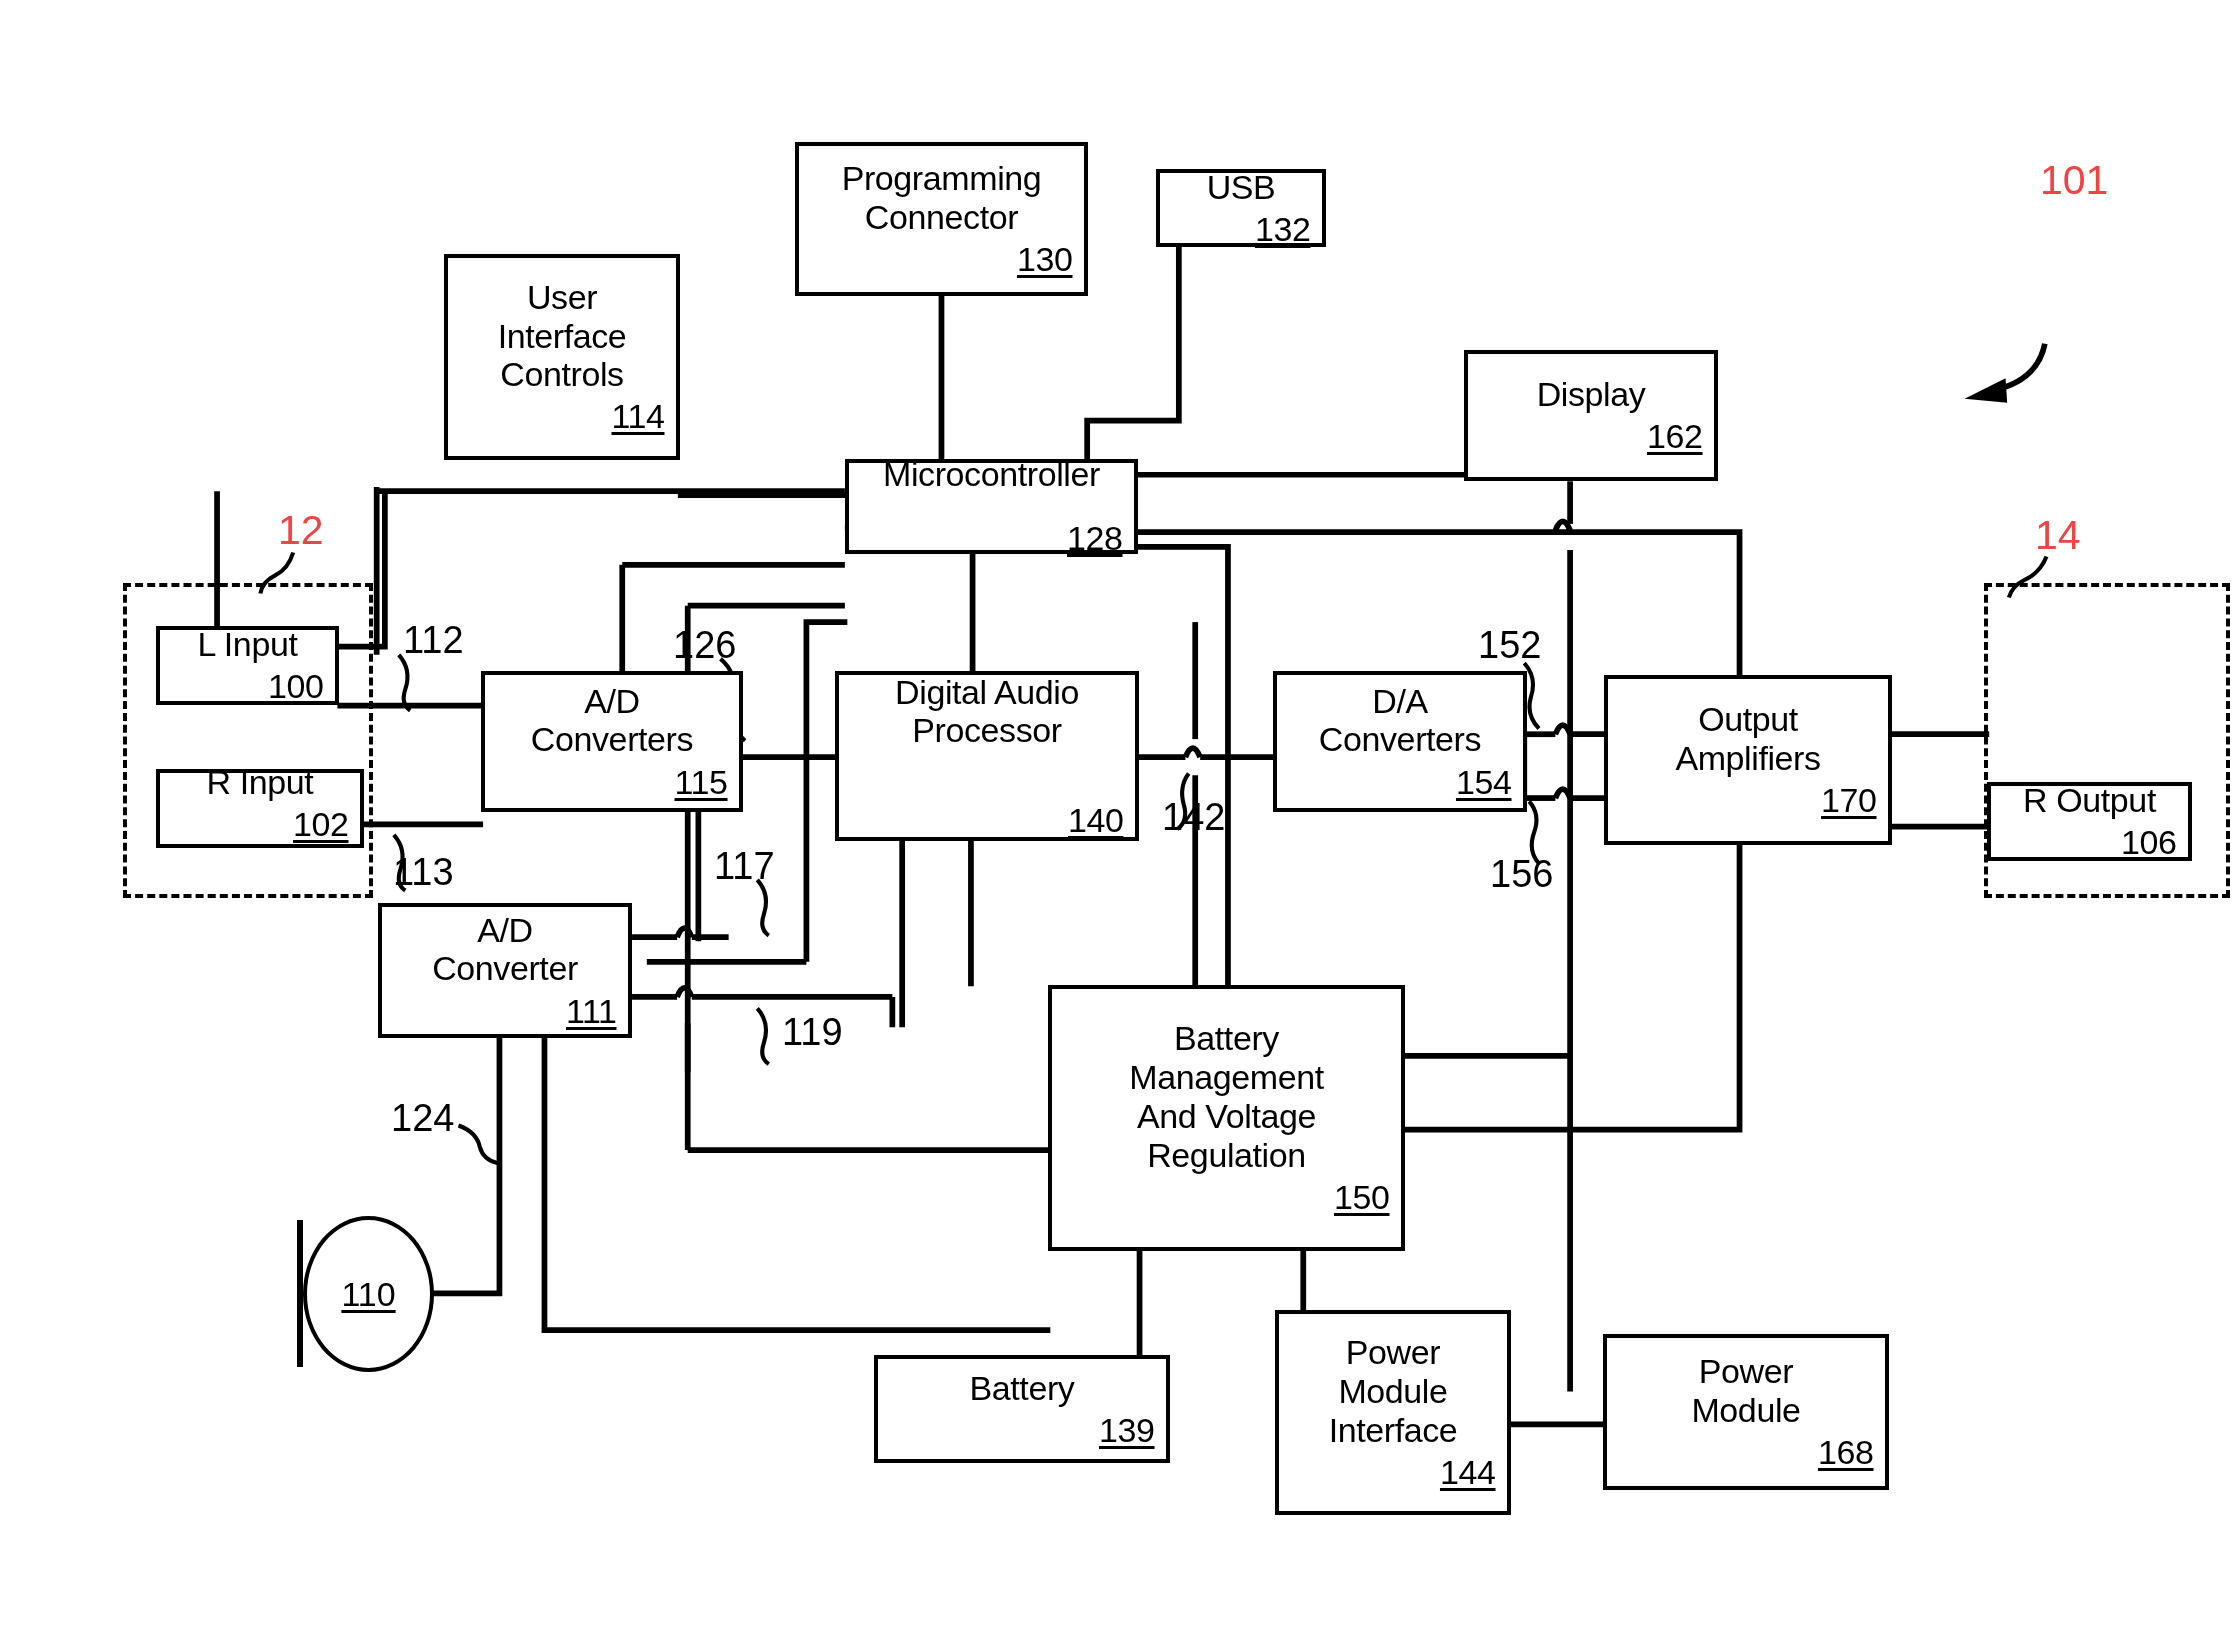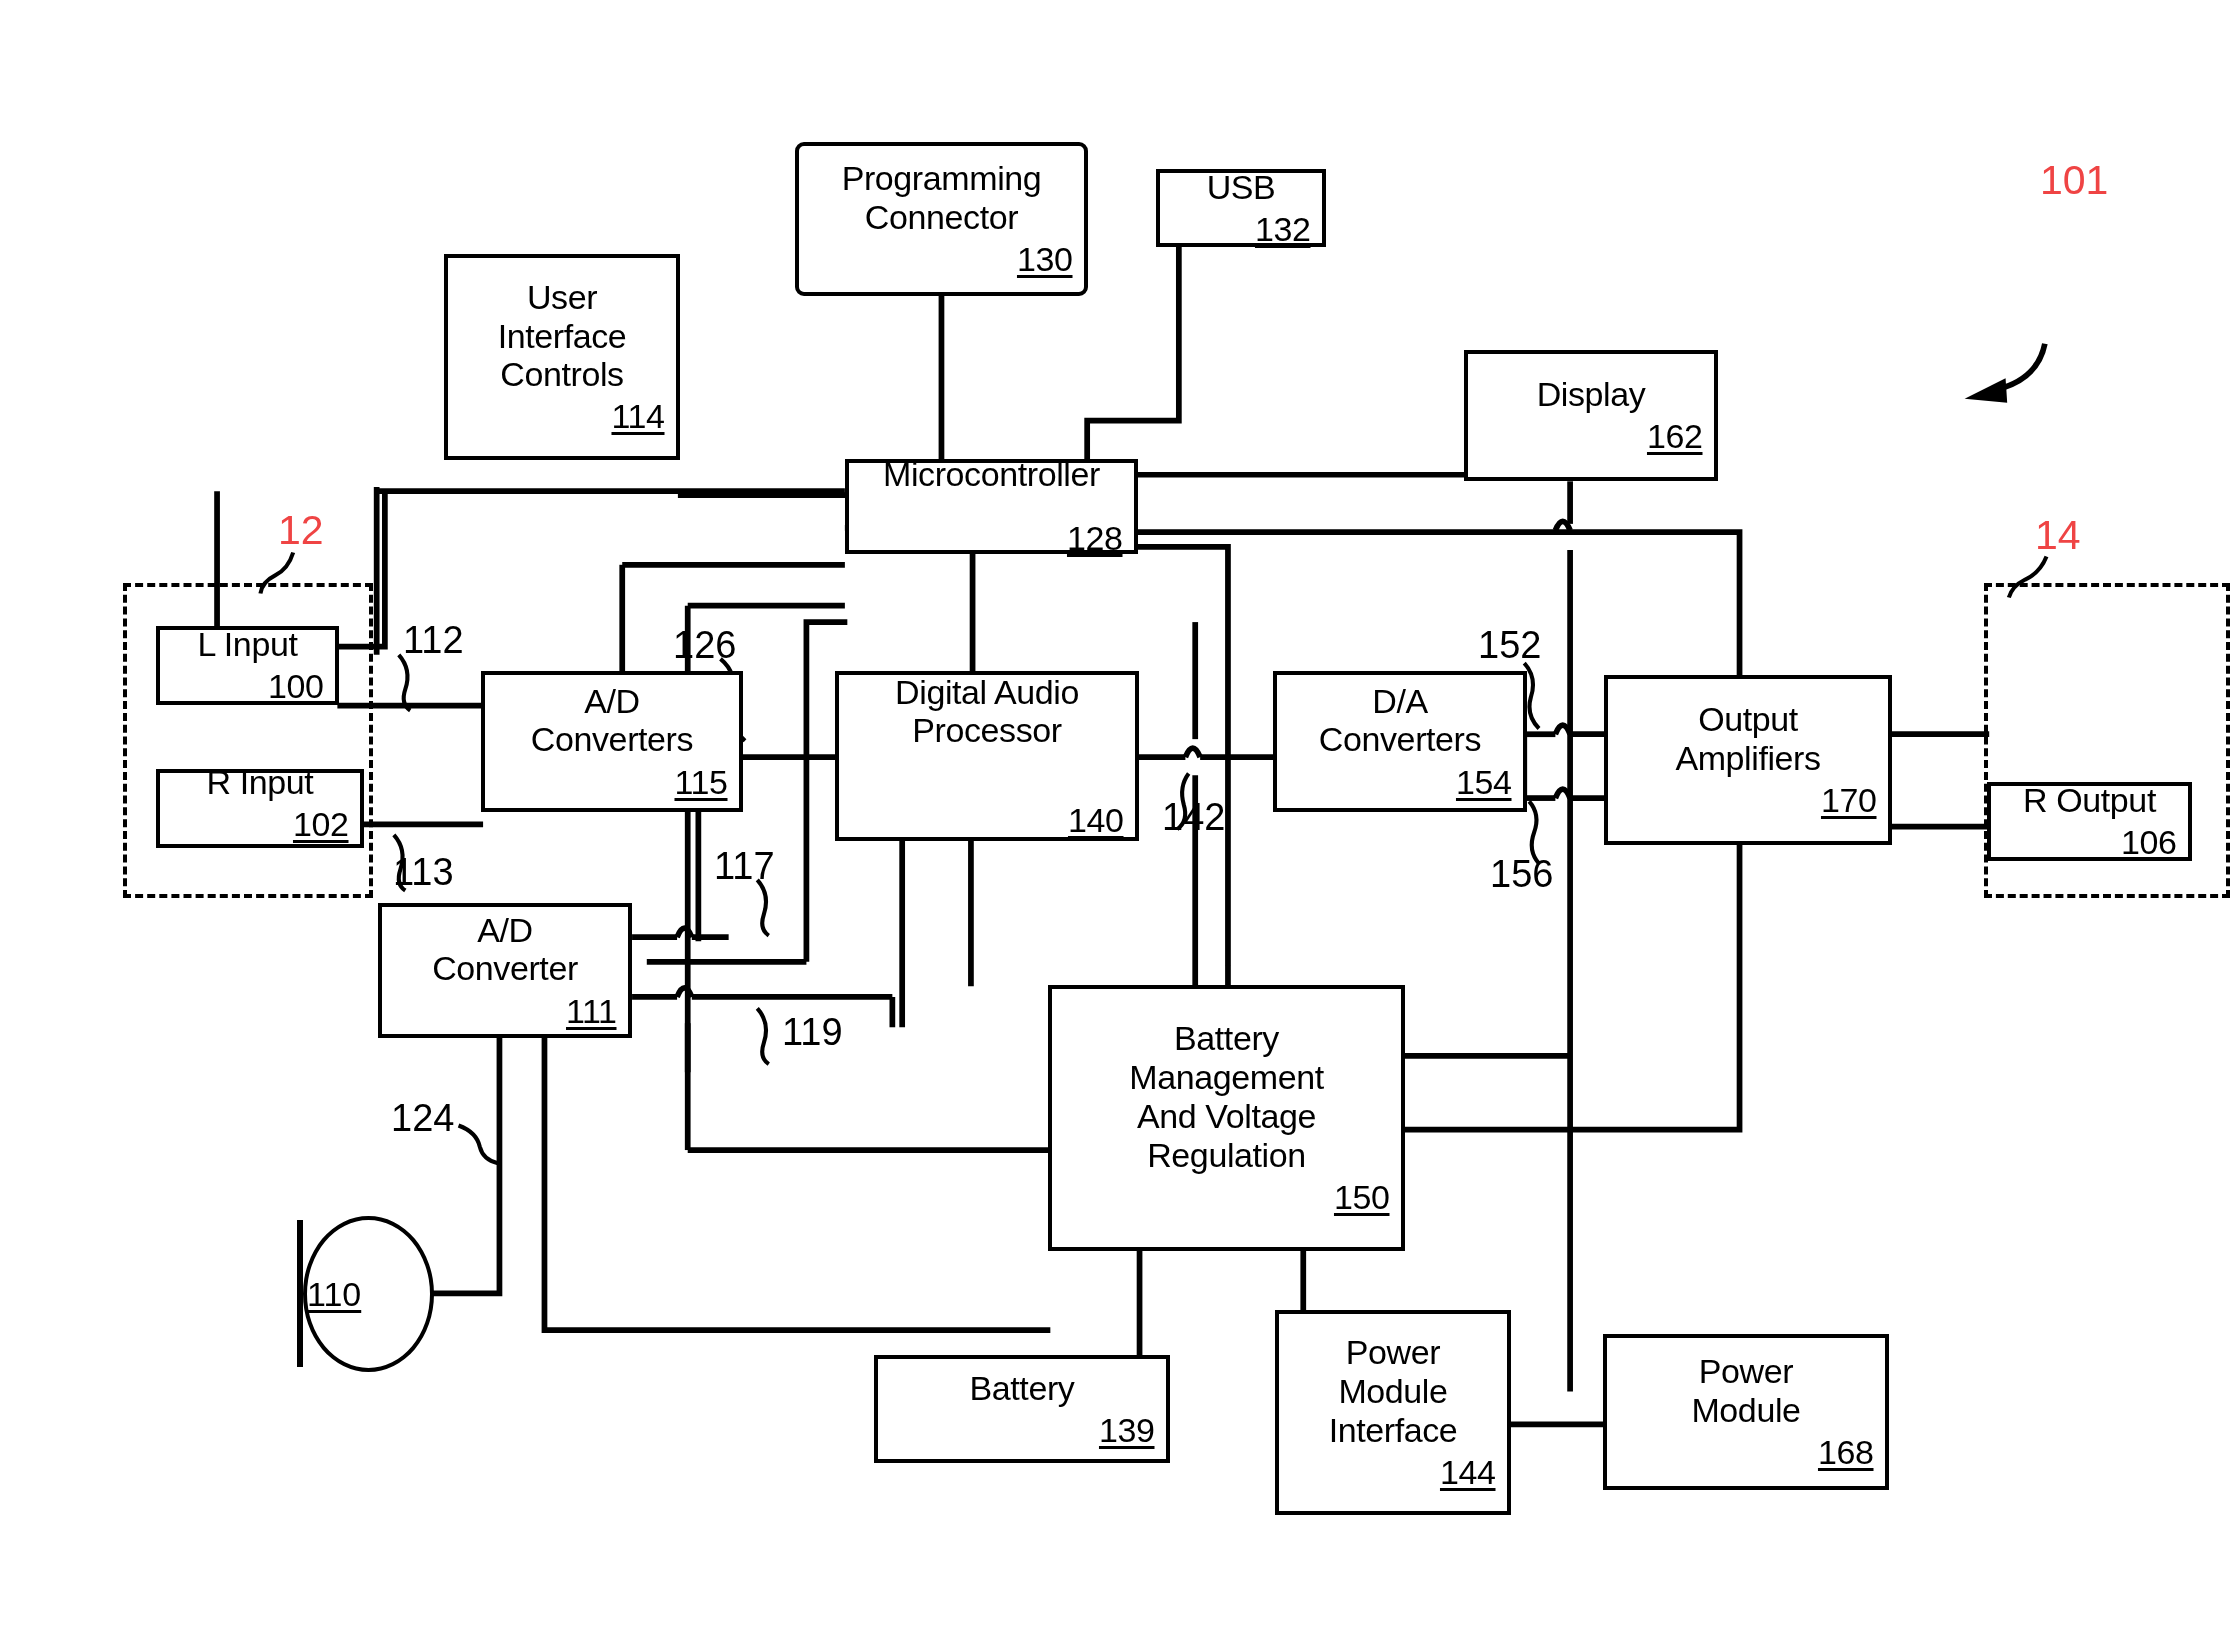--- a/index.html
+++ b/index.html
@@ -60,20 +60,21 @@
     background: transparent;
   }
   .circlenode {
     position: absolute;
     box-sizing: border-box;
     border: 4.1px solid #000;
     border-radius: 50%;
     background: #ffffff;
     display: flex;
     align-items: center;
+    justify-content: center;
     font-size: 34px;
     color: #000;
   }
   .circlenode .ref {
     text-decoration: underline;
     text-underline-offset: 4.1px;
     text-decoration-thickness: 3.3px;
   }
   .callout {
     position: absolute;
@@ -330,21 +331,21 @@
       <path d="M2500,680 q-8,20 -26,28 q-16,8 -20,22" stroke-width="5"></path>
 
       <path d="M2498,420 q-8,40 -52,54" stroke-width="7"></path>
       <polygon points="2450,462 2400,487 2452,492" fill="#000" stroke="none"></polygon>
     </g>
   </svg>
 
   <div class="dashbox" style="left:123px; top:583px; width:250px; height:315px;"></div>
   <div class="dashbox" style="left:1984px; top:583px; width:246px; height:315px;"></div>
 
-  <div class="node" style="left:795px; top:142px; width:293px; height:154px;border-radius:9px;">
+  <div class="node" style="left:795px; top:142px; width:293px; height:154px;">
     <span class="lbl">Programming
 Connector</span>
     <span class="ref">130</span>
   </div>
 
   <div class="node" style="left:1156px; top:169px; width:170px; height:78px;">
     <span class="lbl">USB</span>
     <span class="ref">132</span>
   </div>
 

